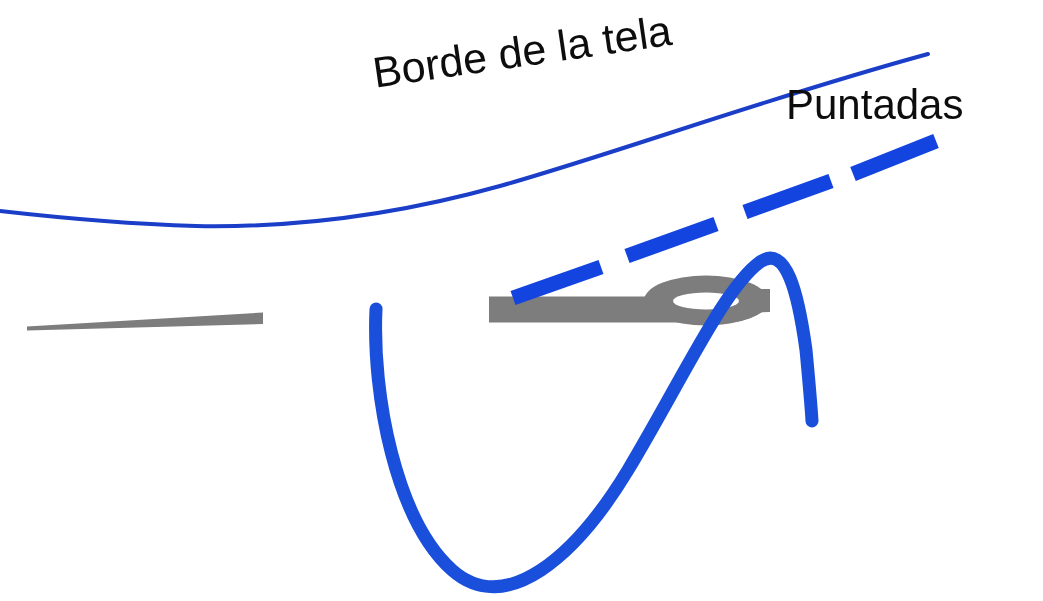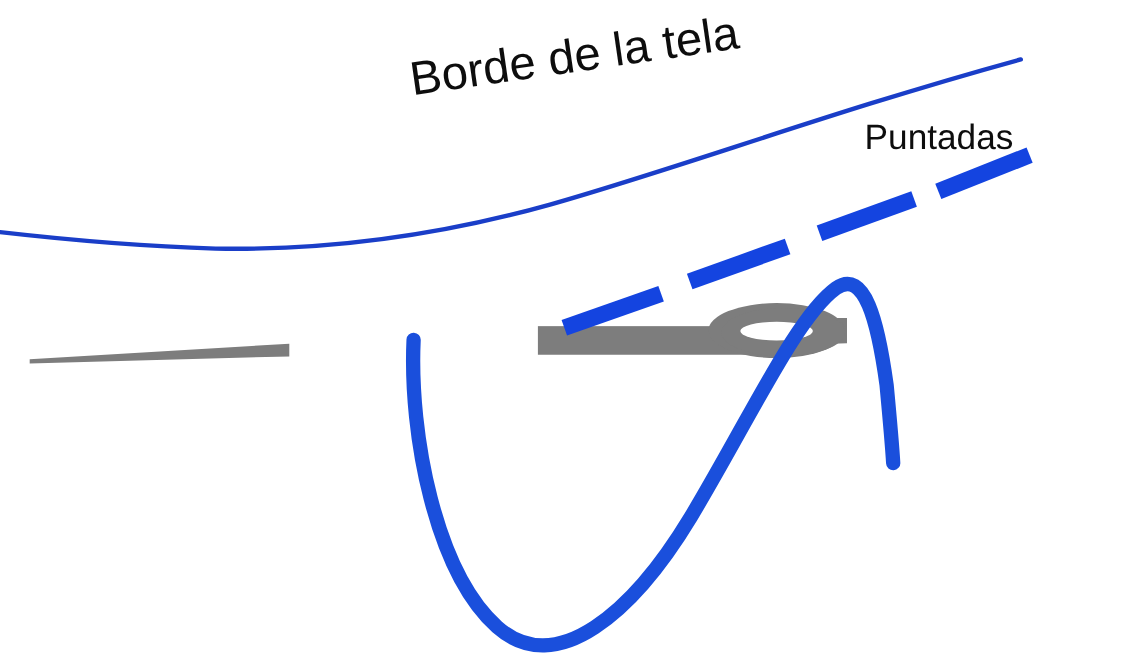--- a/index.html
+++ b/index.html
@@ -34,22 +34,22 @@
   }
   #label-borde {
     left: 370px;
     top: 52px;
     font-size: 43px;
     transform: rotate(-8.2deg);
     transform-origin: left top;
   }
   #label-puntadas {
     left: 786px;
-    top: 108px;
-    font-size: 32px;
+    top: 84px;
+    font-size: 42px;
   }
 </style>
 </head>
 <body>
 
 <div id="canvas" style="background: rgb(255, 255, 255);">
 
   <svg id="art" viewBox="0 0 1043 601" xmlns="http://www.w3.org/2000/svg">
 
     <polygon id="pin-shape" fill="#7d7d7d" points="27,326.5 263,312.5 263,324 27,330.5"></polygon>

